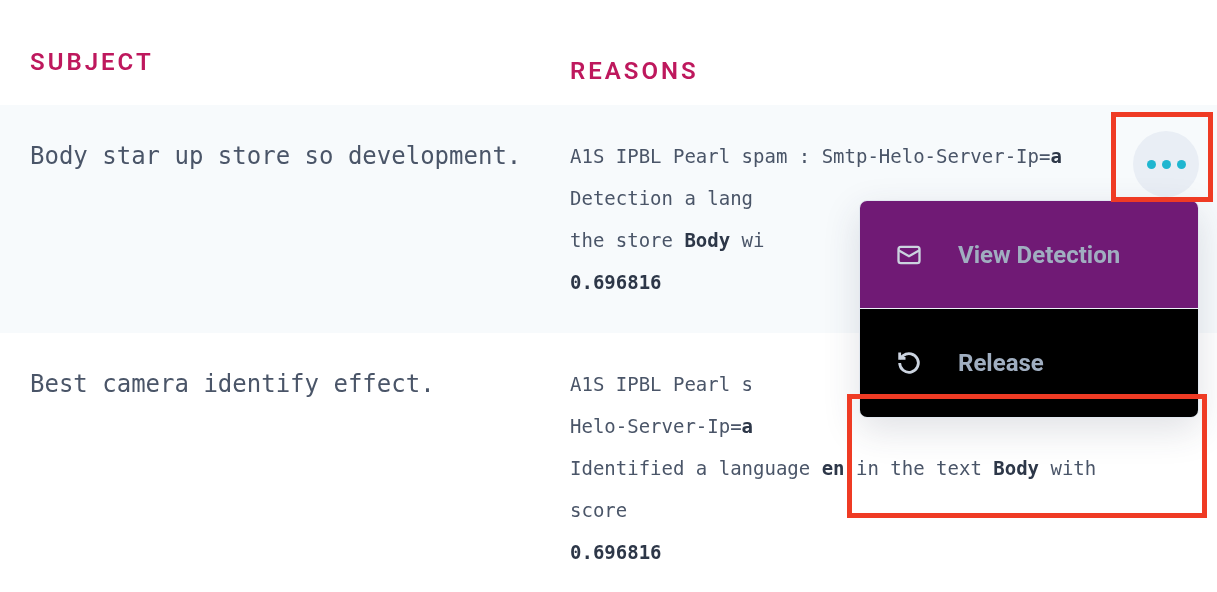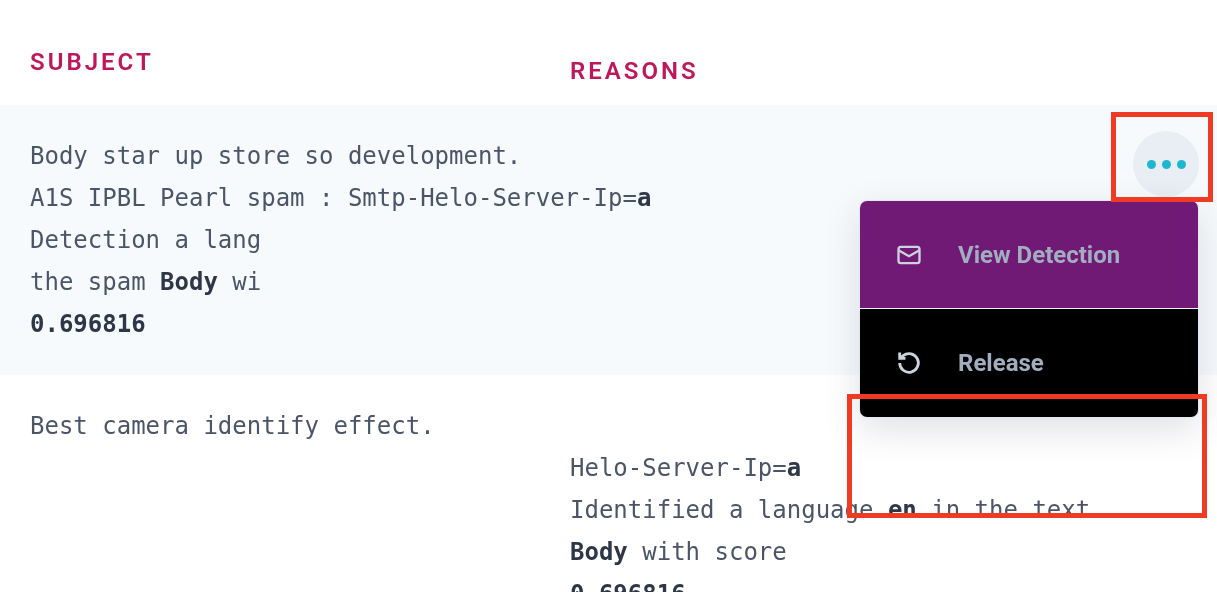--- a/index.html
+++ b/index.html
@@ -31,34 +31,33 @@
     color: #be185d;
     text-transform: uppercase;
   }
   .row {
     display: flex;
     padding: 30px 30px 30px 30px;
     position: relative;
   }
   .row.first {
     background: #f7fafc;
-    flex-direction: column;
   }
   .cell-subject {
     width: 540px;
     padding-right: 20px;
     font-family: "SFMono-Regular", Menlo, Consolas, monospace;
     font-size: 24px;
     line-height: 42px;
     color: #4a5568;
   }
   .cell-reasons {
     flex: 1;
     font-family: "SFMono-Regular", Menlo, Consolas, monospace;
-    font-size: 24px;
+    font-size: 19px;
     line-height: 42px;
     color: #4a5568;
     padding-right: 80px;
   }
   .cell-reasons strong { color: #2d3748; font-weight: 700; }
   .more-btn {
     position: absolute;
     right: 18px;
     top: 26px;
     width: 66px;
@@ -125,34 +124,34 @@
 <div class="table-header">
   <div class="col-subject th">Subject</div>
   <div class="col-reasons th">Reasons</div>
 </div>
 
 <div class="row first">
   <div class="cell-subject">Body star up store so development.</div>
   <div class="cell-reasons">
     <span>A1S IPBL Pearl spam : Smtp-Helo-Server-Ip=</span><strong>a</strong><br>
     <span> Detection a lang</span><br>
-    <span> the spam </span><strong>Body</strong><span> wi</span><br>
+    <span> the store </span><strong>Body</strong><span> wi</span><br>
     <strong>0.696816</strong>
   </div>
   <div class="more-btn">
     <span class="dot"></span>
     <span class="dot"></span>
     <span class="dot"></span>
   </div>
 </div>
 
 <div class="row">
   <div class="cell-subject">Best camera identify effect.</div>
   <div class="cell-reasons">
-    <br>
+    <span>A1S IPBL Pearl s</span><br>
     <span>Helo-Server-Ip=</span><strong>a</strong><br>
     <span>Identified a language </span><strong>en</strong><span> in the text </span><strong>Body</strong><span> with score</span><br>
     <strong>0.696816</strong>
   </div>
 </div>
 
 <div class="dropdown">
   <div class="dropdown-item">
     <span class="ic">
       <svg viewBox="0 0 24 24" fill="none" stroke="currentColor" stroke-width="2">

